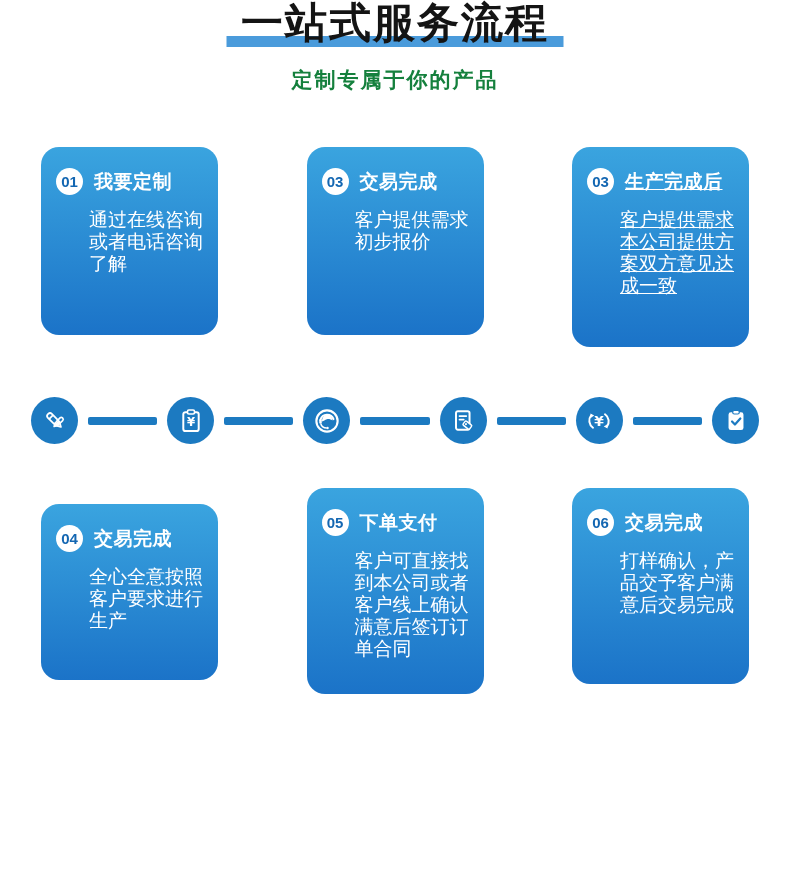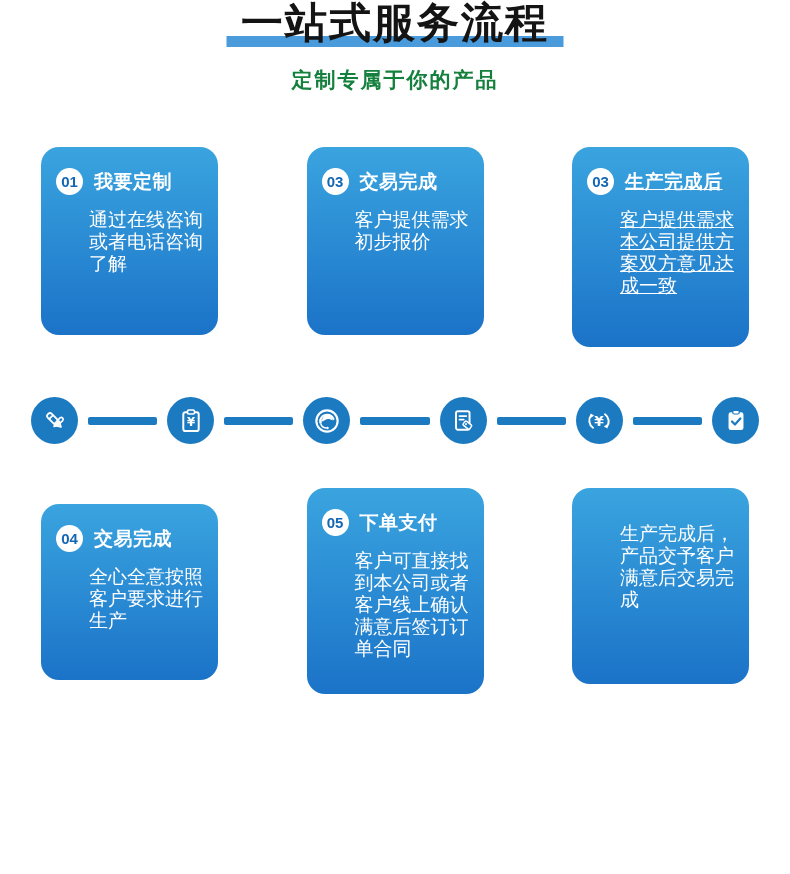--- a/index.html
+++ b/index.html
@@ -221,17 +221,21 @@
       <p class="card-desc">全心全意按照客户要求进行生产</p>
     </div>
     <div class="card h-206">
       <div class="card-head">
         <span class="badge">05</span>
         <span class="card-title">下单支付</span>
       </div>
       <p class="card-desc">客户可直接找到本公司或者客户线上确认满意后签订订单合同</p>
     </div>
     <div class="card h-196">
-      <p class="card-desc">生产完成后，产品交予客户满意后交易完成</p>
+      <div class="card-head">
+        <span class="badge">06</span>
+        <span class="card-title">交易完成</span>
+      </div>
+      <p class="card-desc">打样确认，产品交予客户满意后交易完成</p>
     </div>
   </div>
 
 </div>
 
 </body></html>

